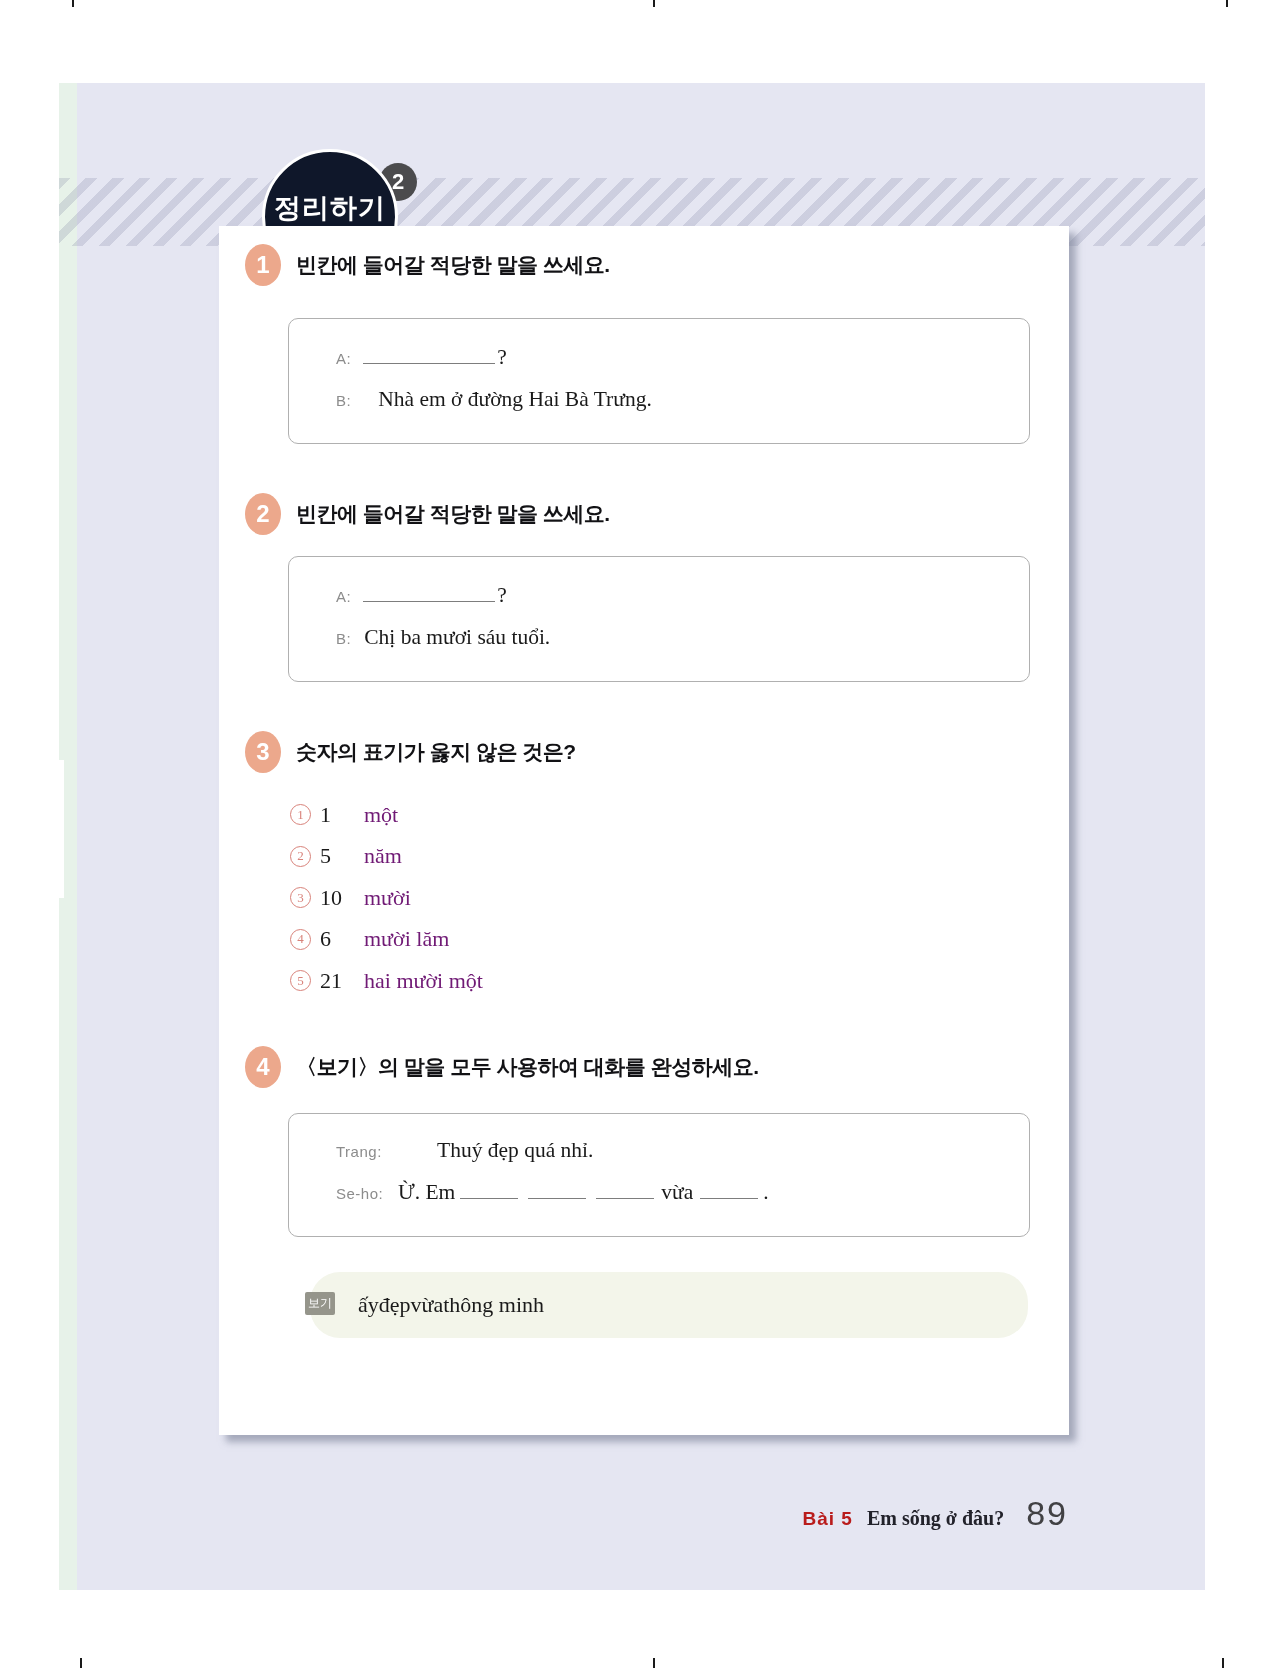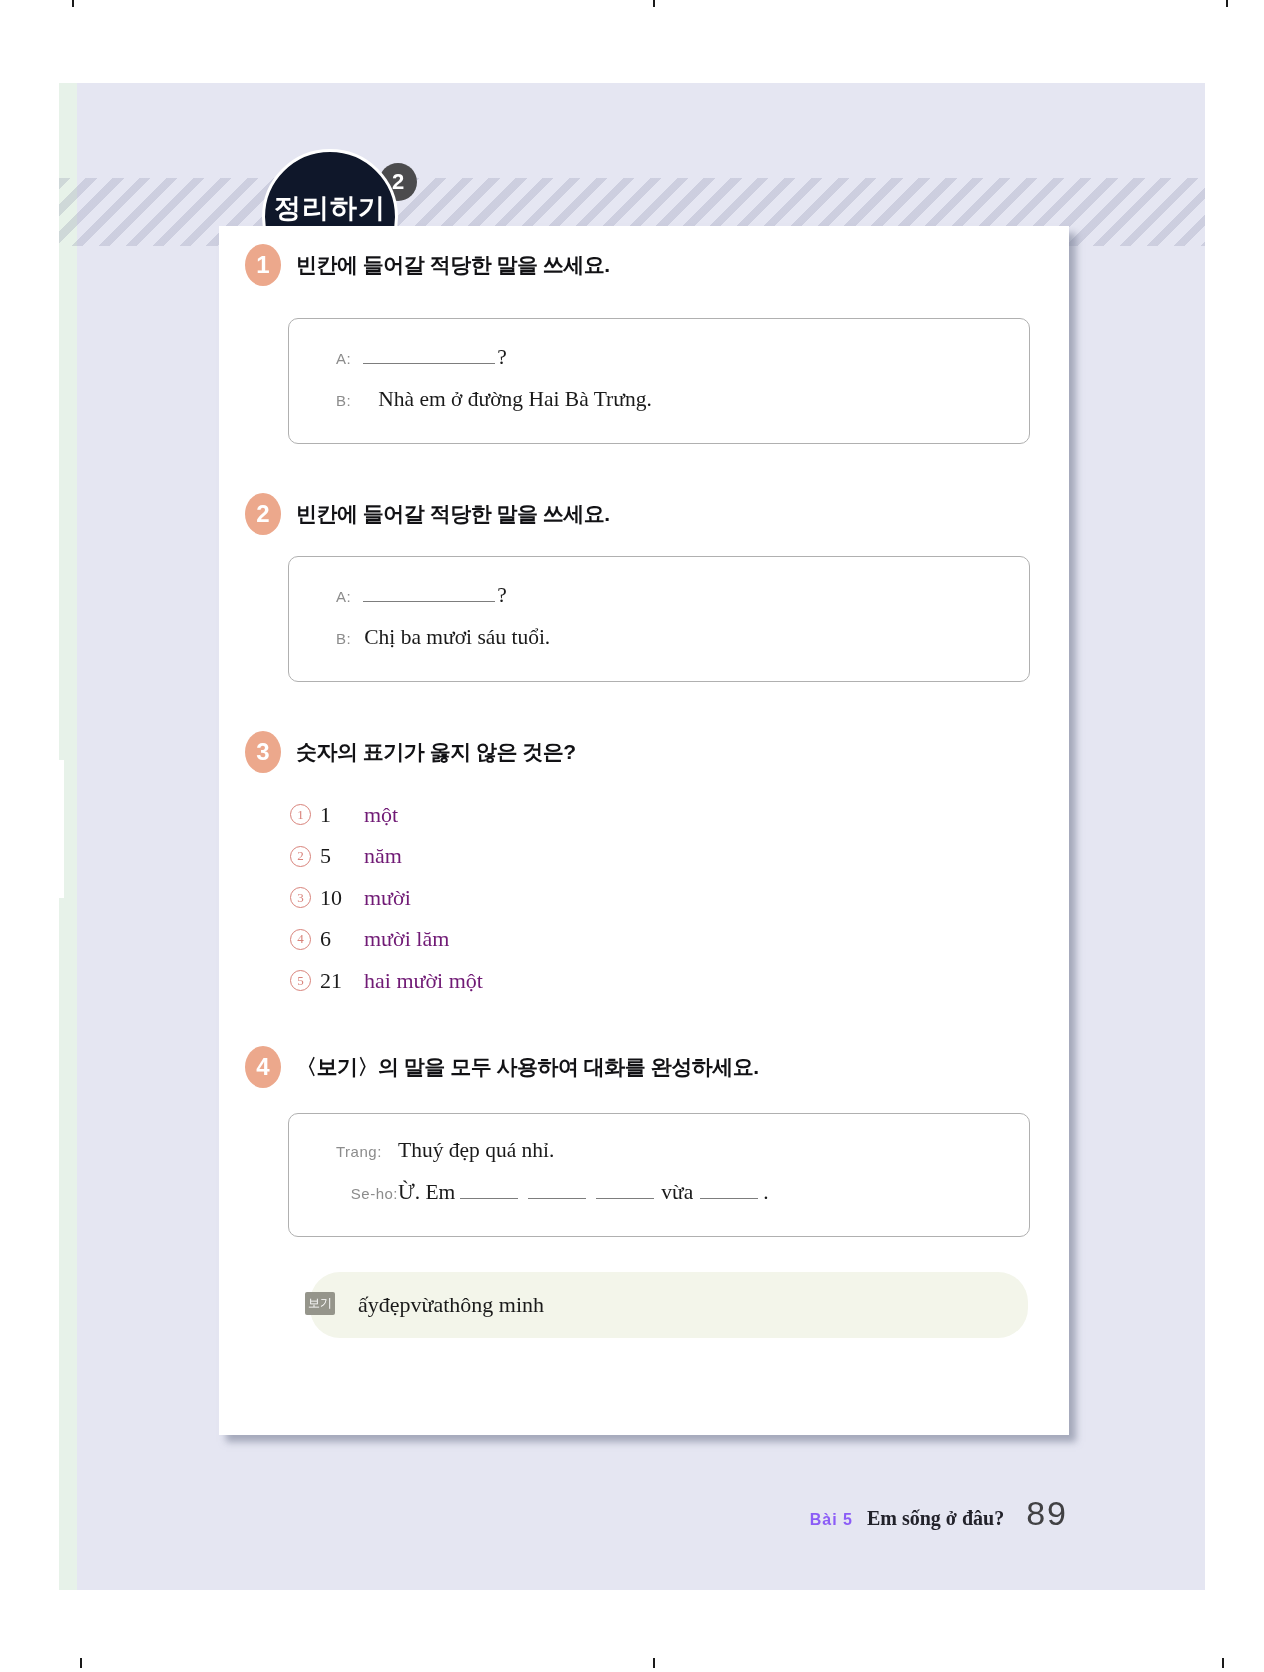--- a/index.html
+++ b/index.html
@@ -71,21 +71,21 @@
   }
   .word-bank .word{font-family:"Liberation Serif","DejaVu Serif",serif;font-size:22px;color:#1a1a1a;}
   .bank-label{
     position:absolute;left:86px;top:1066px;width:30px;height:23px;background:#95958b;border-radius:2px;
     color:#ffffff;font-size:12px;display:flex;align-items:center;justify-content:center;z-index:6;
   }
   
   .footer{
     position:absolute;top:1494px;right:196px;display:flex;align-items:baseline;z-index:3;
   }
-  .footer .lesson-label{font-size:16px;font-weight:bold;color:#8b5cf6;letter-spacing:1px;}
+  .footer .lesson-label{font-size:19px;font-weight:bold;color:#b91c1c;letter-spacing:1px;}
   .footer .lesson-title{font-family:"Liberation Serif","DejaVu Serif",serif;font-size:20px;font-weight:bold;color:#22222b;margin-left:14px;}
   .footer .page-num{font-size:34px;color:#414144;margin-left:22px;letter-spacing:2px;}
 </style>
 </head>
 <body>
 
 <div class="cropmark" style="left:72px;top:0;height:7px;"></div>
 <div class="cropmark" style="left:653px;top:0;height:7px;"></div>
 <div class="cropmark" style="left:1226px;top:0;height:7px;"></div>
 <div class="cropmark" style="left:80px;top:1658px;height:10px;"></div>
@@ -186,26 +186,26 @@
     </div>
   </div>
 
   <div class="ex-header" style="top:819px;">
     <div class="ex-badge">
       <span>4</span>
     </div>
     <div class="ex-instruction">〈보기〉의 말을 모두 사용하여 대화를 완성하세요.</div>
   </div>
   <div class="dlg-box" style="top:887px;height:122px;">
-    <div class="dlg-line" style="top:24px;">
+    <div class="dlg-line" style="top:24px;gap:39px;">
       <span class="spk" style="width:62px;">Trang:</span>
         <span class="serif">Thuý đẹp quá nhỉ.</span>
     </div>
     <div class="dlg-line" style="top:66px;">
-      <span class="spk" style="width:62px;text-align:right;">Se-ho:</span>
+      <span class="spk" style="width:62px;">Se-ho:</span>
         <span class="serif">Ừ. Em</span>
         <span class="blank blank-s"></span>
         <span class="blank blank-s"></span>
         <span class="blank blank-s"></span>
         <span class="serif" style="margin:0 2px;">vừa</span>
         <span class="blank blank-s"></span>
         <span class="serif">.</span>
     </div>
   </div>
 

